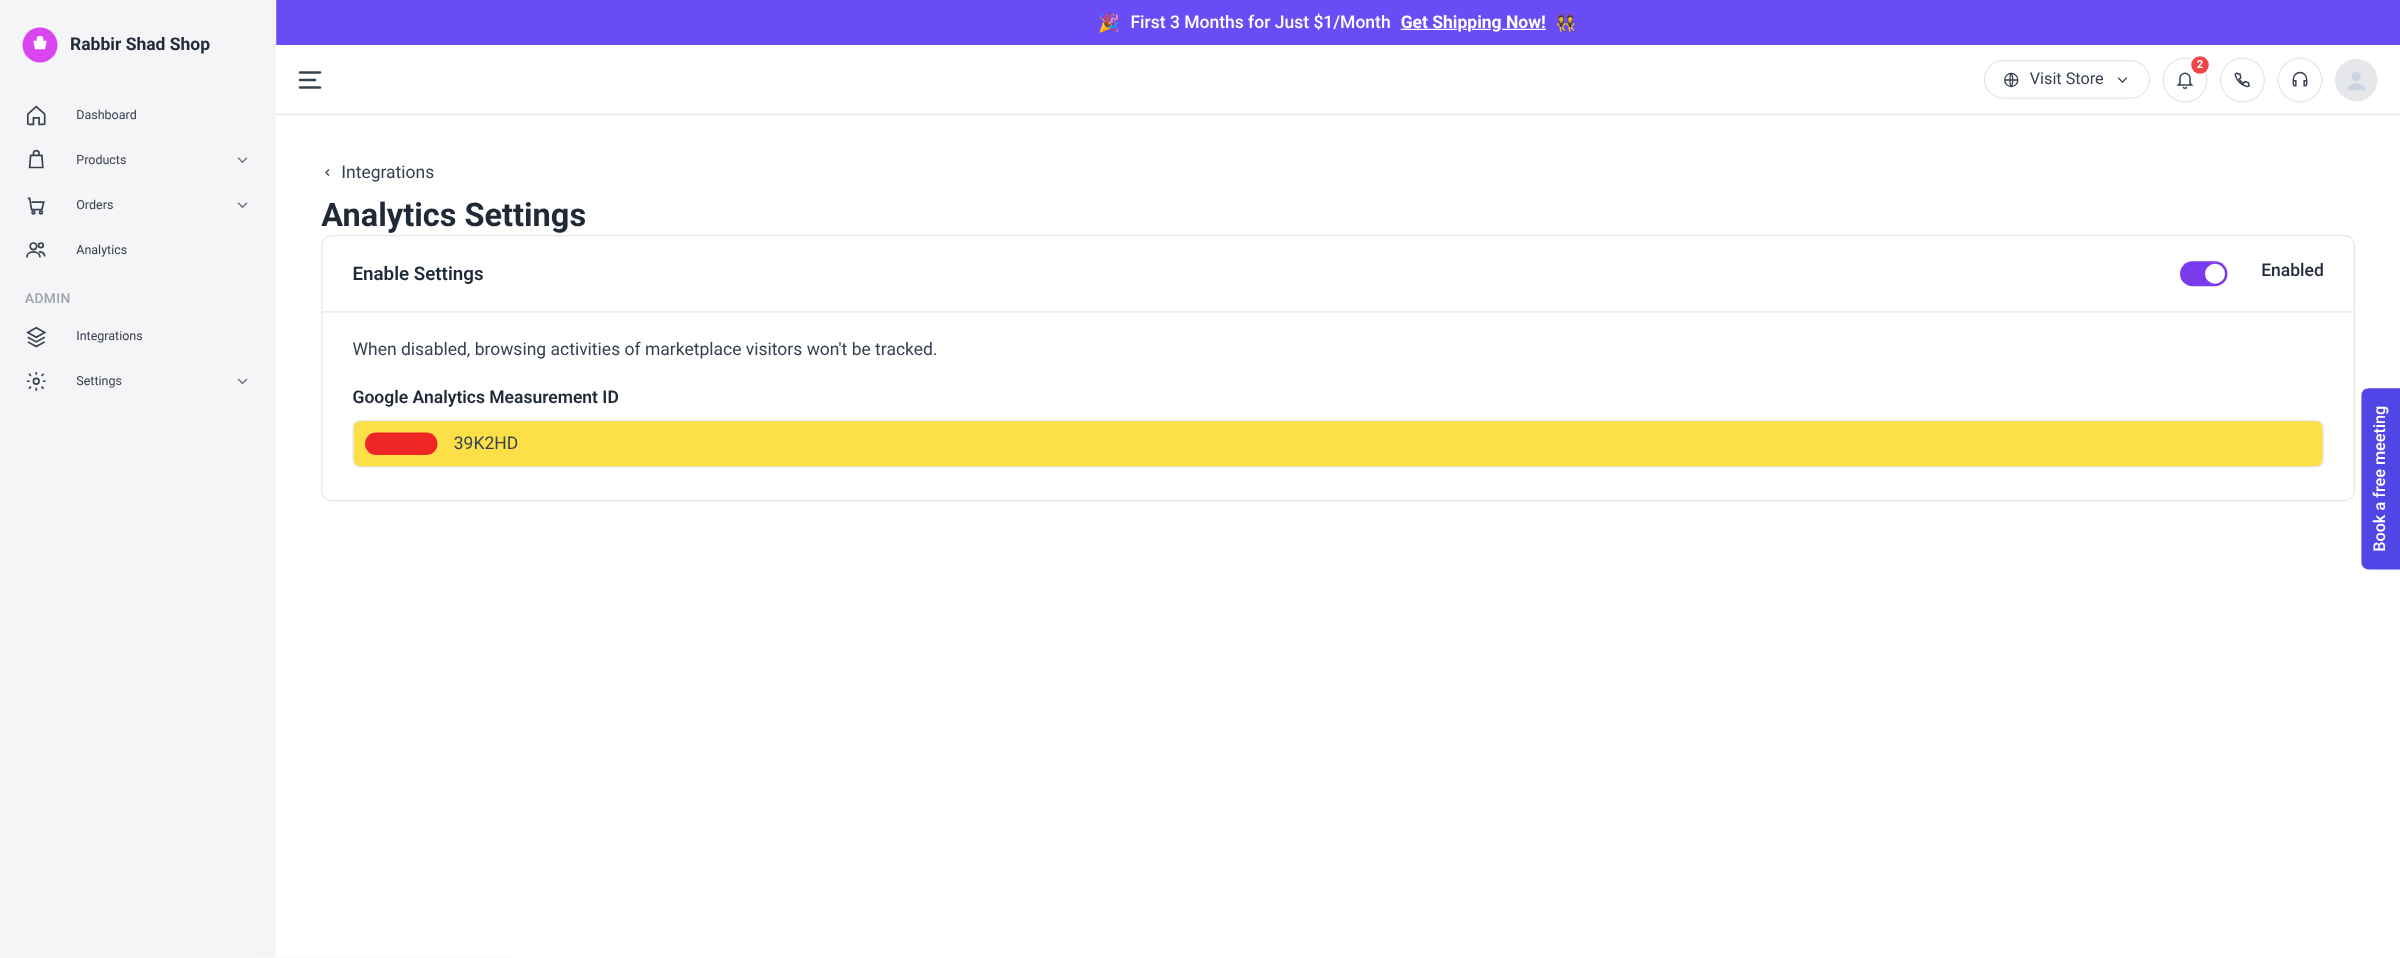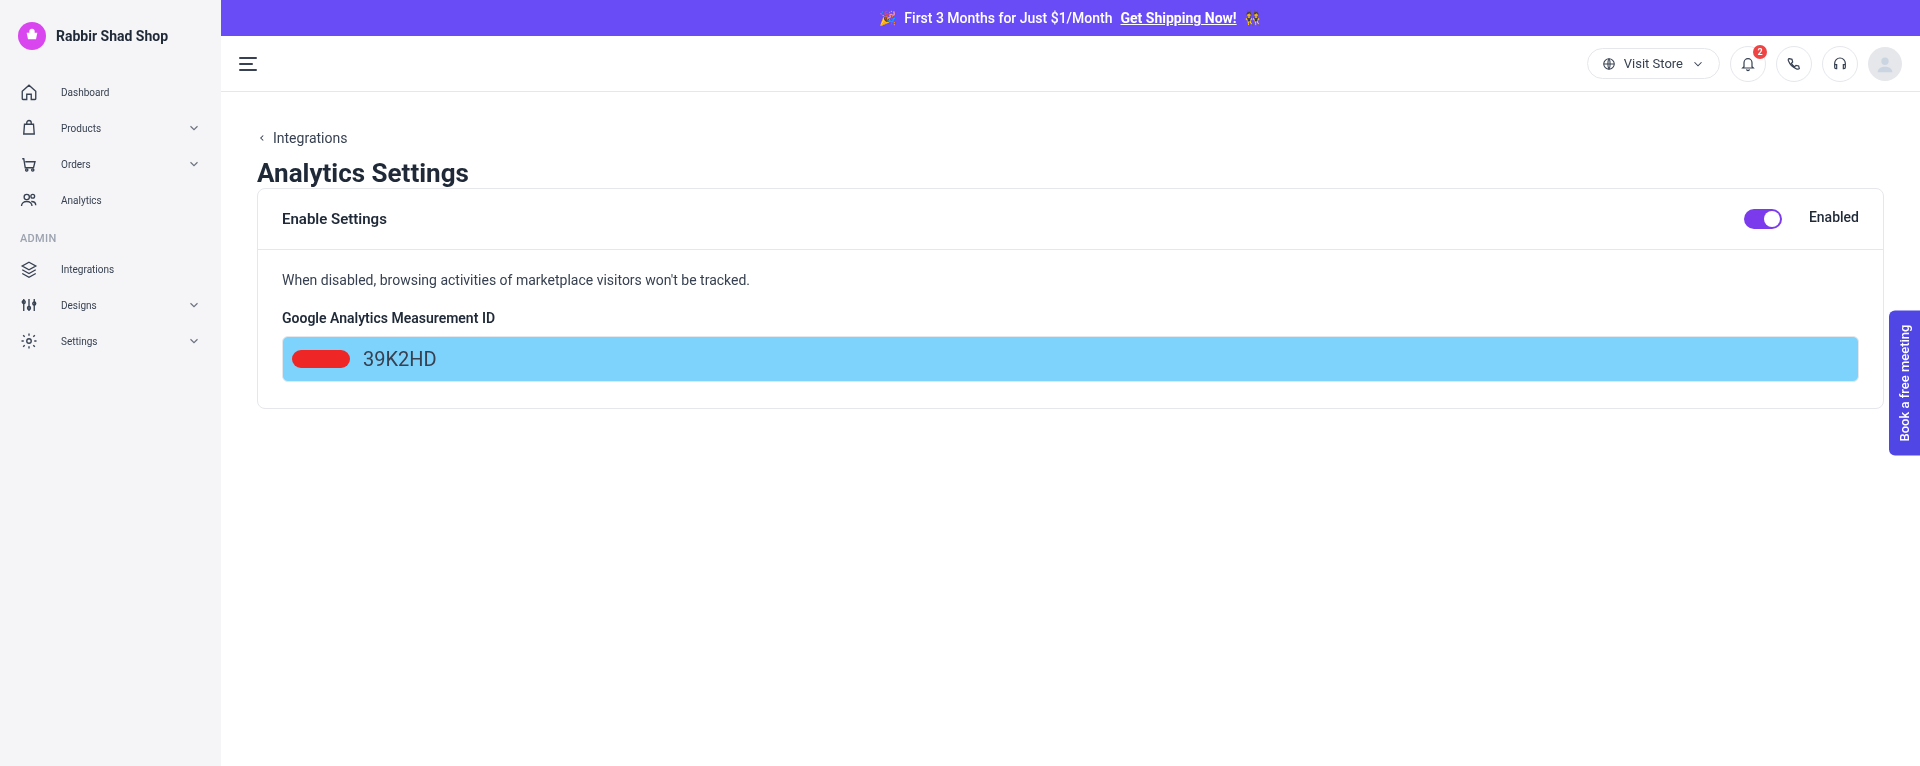--- a/index.html
+++ b/index.html
@@ -56,21 +56,21 @@
 .card-header { display: flex; align-items: center; justify-content: space-between; padding: 20px 24px; border-bottom: 1px solid #e5e7eb; }
 .card-header-title { font-size: 15px; font-weight: 600; color: #1f2937; }
 .toggle-wrap { display: flex; gap: 27px; }
 .toggle { width: 38px; height: 20px; border-radius: 999px; background: #7c3aed; position: relative; cursor: pointer; }
 .toggle-knob { position: absolute; right: 2px; top: 2px; width: 16px; height: 16px; border-radius: 50%; background: #fff; }
 .toggle-label { font-size: 14px; color: #1f2937; font-weight: 500; }
 .card-body { padding: 22px 24px 26px 24px; }
 .card-desc { font-size: 14px; color: #374151; margin-bottom: 22px; }
 .field-label { font-size: 14px; font-weight: 600; color: #1f2937; margin-bottom: 10px; }
 .input-wrap { position: relative; }
-.input { width: 100%; border: 1px solid #e5e7eb; border-radius: 6px; padding: 10px 12px 10px 80px; font-size: 20px; color: #374151; background:#7dd3fc;}
+.input { width: 100%; border: 1px solid #e5e7eb; border-radius: 6px; padding: 10px 12px 10px 80px; font-size: 14px; color: #374151; background:#fde047;}
 .redact { position: absolute; left: 10px; top: 50%; transform: translateY(-50%); width: 58px; height: 18px; background: #ef2626; border-radius: 9px; }
 
 
 .floating-cta { position: fixed; right: 0; top: 50%; transform: translateY(-50%); background: #4f46e5; color: #fff; font-size: 13px; font-weight: 500; padding: 14px 8px; writing-mode: vertical-rl; transform-origin: center; cursor: pointer; text-align: center; border-top-left-radius:6px; border-bottom-left-radius:6px;}
 .floating-cta span{transform: rotate(180deg); display:inline-block;}
 </style>
 </head>
 <body>
 
 <div class="app">
@@ -132,34 +132,20 @@
 
       <div class="nav-section-label">ADMIN</div>
 
       <div class="nav-item">
         <span class="nav-icon">
             <svg viewBox="0 0 24 24">
               <path d="M12 3l9 5-9 5-9-5 9-5zM3 13l9 5 9-5M3 18l9 5 9-5"></path>
             </svg>
           </span>
         <span>Integrations</span>
-      </div>
-      <div class="nav-item">
-        <span class="nav-icon">
-            <svg viewBox="0 0 24 24">
-              <path d="M5 4v16M12 4v16M19 4v16"></path>
-              <circle cx="5" cy="8" r="2"></circle>
-              <circle cx="12" cy="16" r="2"></circle>
-              <circle cx="19" cy="10" r="2"></circle>
-            </svg>
-          </span>
-        <span>Designs</span>
-        <span class="nav-chevron"><svg viewBox="0 0 24 24">
-              <path d="M6 9l6 6 6-6"></path>
-            </svg></span>
       </div>
       <div class="nav-item">
         <span class="nav-icon">
             <svg viewBox="0 0 24 24">
               <circle cx="12" cy="12" r="3"></circle>
               <path d="M12 2v3M12 19v3M4.2 4.2l2.1 2.1M17.7 17.7l2.1 2.1M2 12h3M19 12h3M4.2 19.8l2.1-2.1M17.7 6.3l2.1-2.1"></path>
             </svg>
           </span>
         <span>Settings</span>
         <span class="nav-chevron"><svg viewBox="0 0 24 24">

